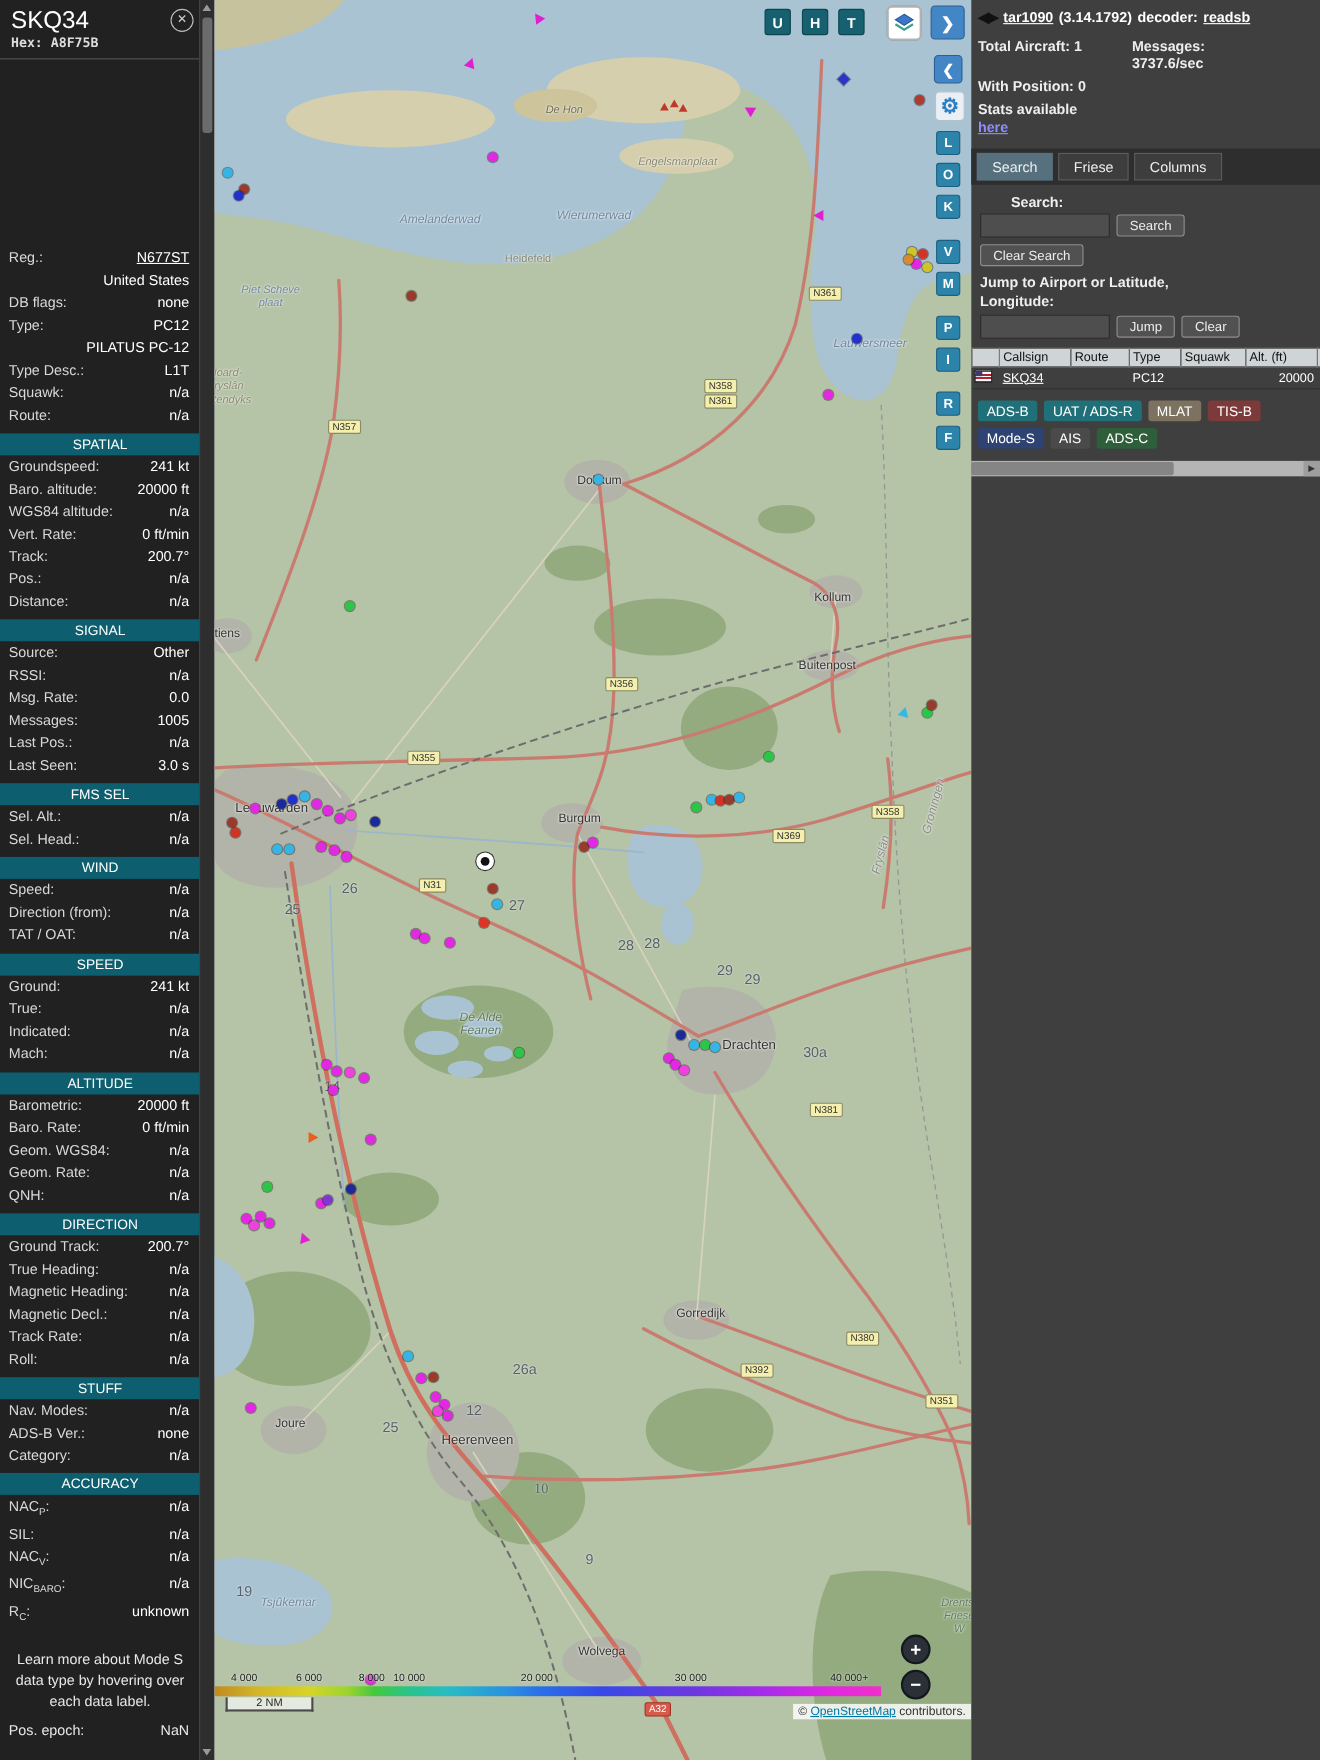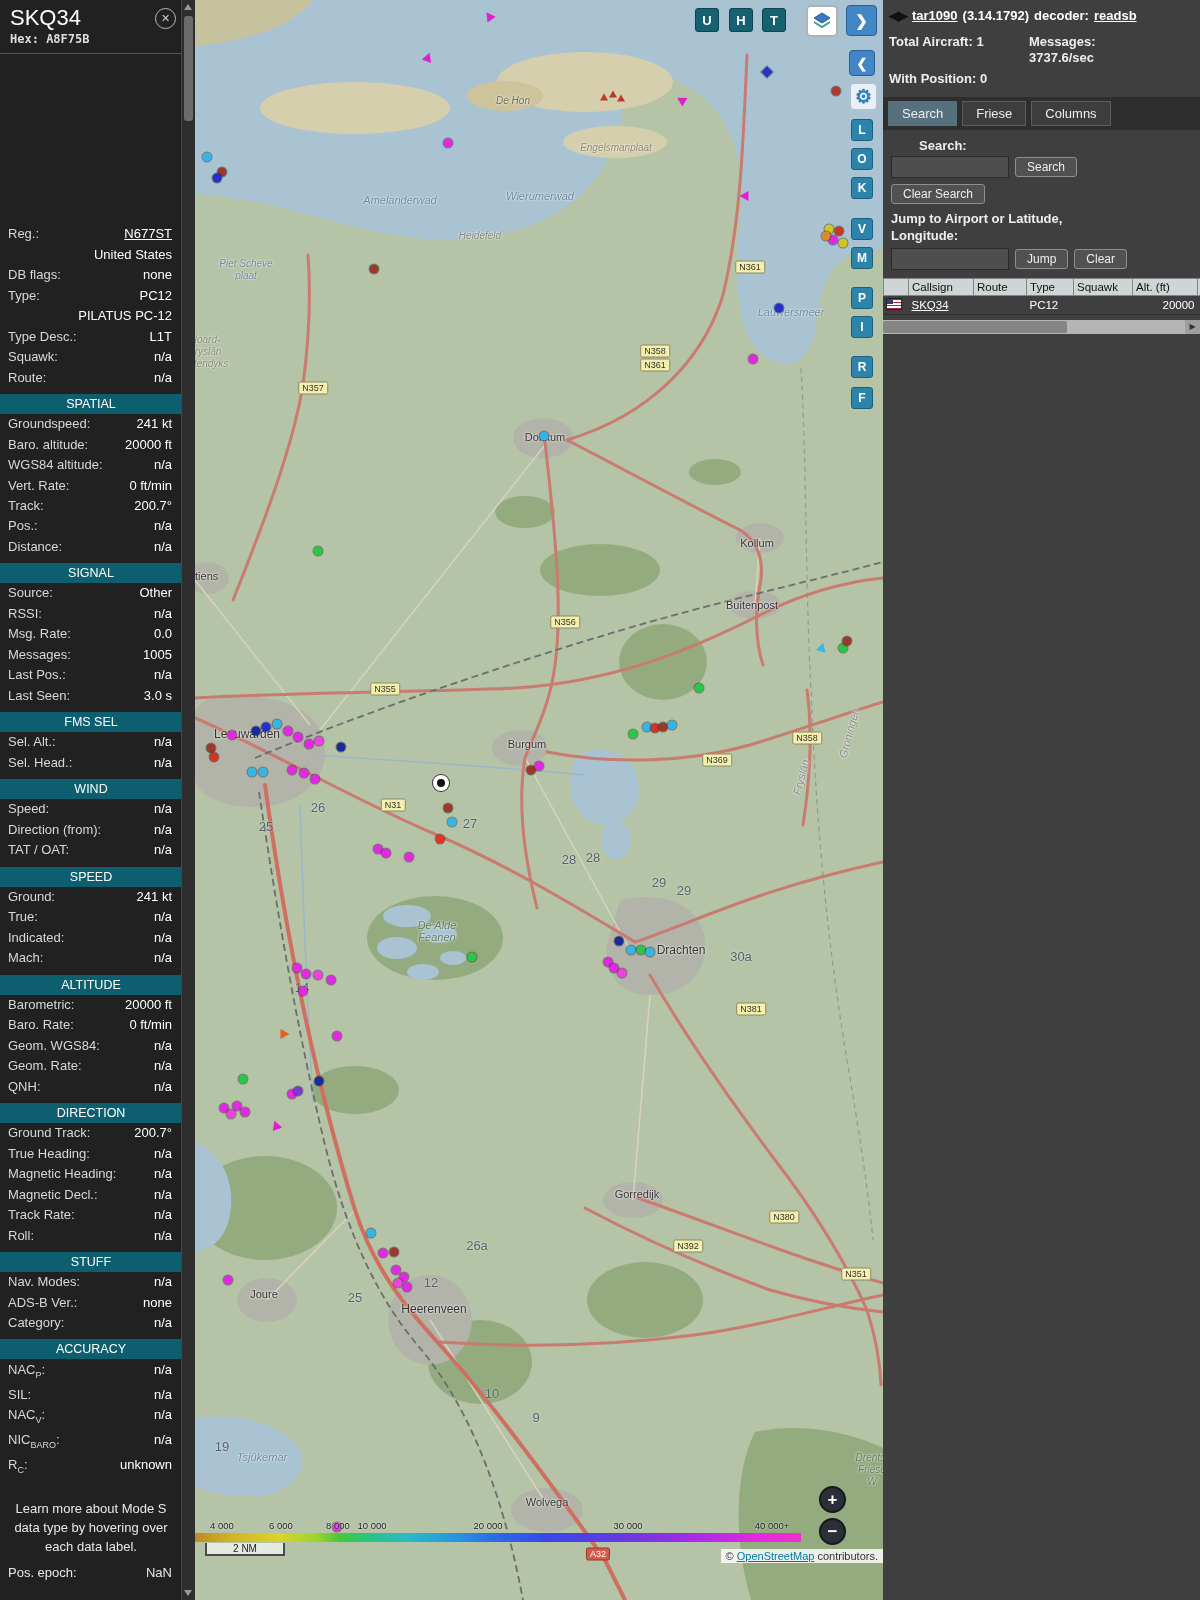--- a/index.html
+++ b/index.html
@@ -430,21 +430,21 @@
         <div class="map-label" style="left: 442px; top: 1194px; font-size: 11px; transform: translate(-50%, -50%);">Gorredijk</div>
         <div class="map-label" style="left: 69px; top: 1294px; font-size: 11px; transform: translate(-50%, -50%);">Joure</div>
         <div class="map-label" style="left: 239px; top: 1309px; font-size: 12px; transform: translate(-50%, -50%);">Heerenveen</div>
         <div class="map-label" style="left: 352px; top: 1502px; font-size: 11px; transform: translate(-50%, -50%);">Wolvega</div>
         <div class="map-label" style="left: 8px; top: 576px; font-size: 11px; transform: translate(-50%, -50%);">Stiens</div>
         <div class="map-label" style="left: 52px; top: 734px; font-size: 12px; transform: translate(-50%, -50%);">Leeuwarden</div>
         <div class="map-label" style="left: 318px; top: 101px; font-size: 10px; color: rgb(110, 110, 84); font-style: italic; transform: translate(-50%, -50%);">De Hon</div>
         <div class="map-label" style="left: 421px; top: 148px; font-size: 10px; color: rgb(138, 136, 112); font-style: italic; transform: translate(-50%, -50%);">Engelsmanplaat</div>
         <div class="map-label" style="left: 205px; top: 200px; font-size: 11px; color: rgb(111, 135, 160); font-style: italic; transform: translate(-50%, -50%);">Amelanderwad</div>
         <div class="map-label" style="left: 345px; top: 196px; font-size: 11px; color: rgb(111, 135, 160); font-style: italic; transform: translate(-50%, -50%);">Wierumerwad</div>
-        <div class="map-label" style="left: 285px; top: 236px; font-size: 10px; color: rgb(138, 136, 112); font-style: italic; transform: translate(-50%, -50%); text-align: right;">Heidefeld</div>
+        <div class="map-label" style="left: 285px; top: 236px; font-size: 10px; color: rgb(138, 136, 112); transform: translate(-50%, -50%); text-align: right;">Heidefeld</div>
         <div class="map-label" style="left: 51px; top: 270px; font-size: 10px; color: rgb(111, 135, 160); font-style: italic; transform: translate(-50%, -50%);">Piet Scheve
 plaat</div>
         <div class="map-label" style="left: 596px; top: 312px; font-size: 11px; color: rgb(111, 135, 160); font-style: italic; transform: translate(-50%, -50%);">Lauwersmeer</div>
         <div class="map-label" style="left: 10px; top: 352px; font-size: 10px; color: rgb(138, 136, 112); font-style: italic; transform: translate(-50%, -50%);">Noard-
 Fryslân
 Bûtendyks</div>
         <div class="map-label" style="left: 242px; top: 931px; font-size: 11px; color: rgb(95, 122, 96); font-style: italic; transform: translate(-50%, -50%);">De Alde
 Feanen</div>
         <div class="map-label" style="left: 67px; top: 1457px; font-size: 11px; color: rgb(111, 135, 160); font-style: italic; transform: translate(-50%, -50%);">Tsjûkemar</div>
         <div class="map-label" style="left: 606px; top: 777px; font-size: 11px; color: rgb(138, 138, 138); font-style: italic; transform: translate(-50%, -50%) rotate(-75deg);">Fryslân</div>
@@ -470,21 +470,21 @@
         <div class="road-num" style="left: 275px; top: 823px;">27</div>
         <div class="road-num" style="left: 374px; top: 859px;">28</div>
         <div class="road-num" style="left: 398px; top: 857px;">28</div>
         <div class="road-num" style="left: 464px; top: 882px;">29</div>
         <div class="road-num" style="left: 489px; top: 890px;">29</div>
         <div class="road-num" style="left: 546px; top: 956px;">30a</div>
         <div class="road-num" style="left: 107px; top: 987px;">14</div>
         <div class="road-num" style="left: 236px; top: 1282px;">12</div>
         <div class="road-num" style="left: 282px; top: 1245px;">26a</div>
         <div class="road-num" style="left: 160px; top: 1297px;">25</div>
-        <div class="road-num" style="left: 297px; top: 1393px;">10</div>
+        <div class="road-num" style="left: 297px; top: 1353px; font-family: Liberation Serif, serif;">10</div>
         <div class="road-num" style="left: 341px; top: 1417px;">9</div>
         <div class="road-num" style="left: 27px; top: 1446px;">19</div>
       </div>
     <div id="map-markers">
         <div class="mk-tri" style="border-left-width: 5px; border-right-width: 5px; border-bottom-width: 9px; border-bottom-color: rgb(224, 32, 208); transform: translate(-50%, -50%) rotate(-35deg); left: 294px; top: 16px;"></div>
         <div class="mk-tri" style="border-left-width: 5px; border-right-width: 5px; border-bottom-width: 9px; border-bottom-color: rgb(224, 32, 208); transform: translate(-50%, -50%) rotate(20deg); left: 233px; top: 57px;"></div>
         <div class="mk-tri" style="border-left-width: 5px; border-right-width: 5px; border-bottom-width: 9px; border-bottom-color: rgb(224, 32, 208); transform: translate(-50%, -50%) rotate(-60deg); left: 486px; top: 100px;"></div>
         <div class="mk-tri" style="border-left-width: 5px; border-right-width: 5px; border-bottom-width: 9px; border-bottom-color: rgb(224, 32, 208); transform: translate(-50%, -50%) rotate(-90deg); left: 549px; top: 196px;"></div>
         <div class="mk-tri" style="border-left-width: 5px; border-right-width: 5px; border-bottom-width: 9px; border-bottom-color: rgb(56, 184, 224); transform: translate(-50%, -50%) rotate(15deg); left: 627px; top: 647px;"></div>
         <div class="mk-tri" style="border-left-width: 5px; border-right-width: 5px; border-bottom-width: 9px; border-bottom-color: rgb(232, 96, 32); transform: translate(-50%, -50%) rotate(90deg); left: 90px; top: 1034px;"></div>
@@ -632,20 +632,24 @@
         </div>
         <div class="colR">
           <div>Messages:</div>
           <div>3737.6/sec</div>
         </div>
       </div>
       <div class="rp-withpos">
         <span>With Position:</span>
         <span>0</span>
       </div>
+      <div class="rp-statsavail">
+        <div>Stats available</div>
+        <div><span class="here-link">here</span></div>
+      </div>
     </div>
 
     <div class="rp-tabs" id="rp-tabs">
         <div class="rp-tab active">Search</div>
         <div class="rp-tab">Friese</div>
         <div class="rp-tab">Columns</div>
       </div>
 
     <div class="rp-search">
       <div class="rp-label">Search:</div>
@@ -684,20 +688,29 @@
               <td></td>
               <td>PC12</td>
               <td></td>
               <td style="text-align: right;">20000</td>
               <td></td>
             </tr>
           </tbody>
       </table>
     </div>
 
+    <div id="filter-badges">
+        <span class="badge" style="background: rgb(32, 112, 122);">ADS-B</span>
+        <span class="badge" style="background: rgb(32, 112, 122);">UAT / ADS-R</span>
+        <span class="badge" style="background: rgb(125, 113, 96);">MLAT</span>
+        <span class="badge" style="background: rgb(125, 58, 58);">TIS-B</span>
+        <span class="badge" style="background: rgb(46, 67, 114);">Mode-S</span>
+        <span class="badge" style="background: rgb(74, 74, 74);">AIS</span>
+        <span class="badge" style="background: rgb(46, 94, 58);">ADS-C</span>
+      </div>
 
     <div class="rp-hscroll">
       <div class="rp-hthumb"></div>
       <div class="rp-harrow">▶</div>
     </div>
   </div>
 
 </div>
 
 </body></html>

